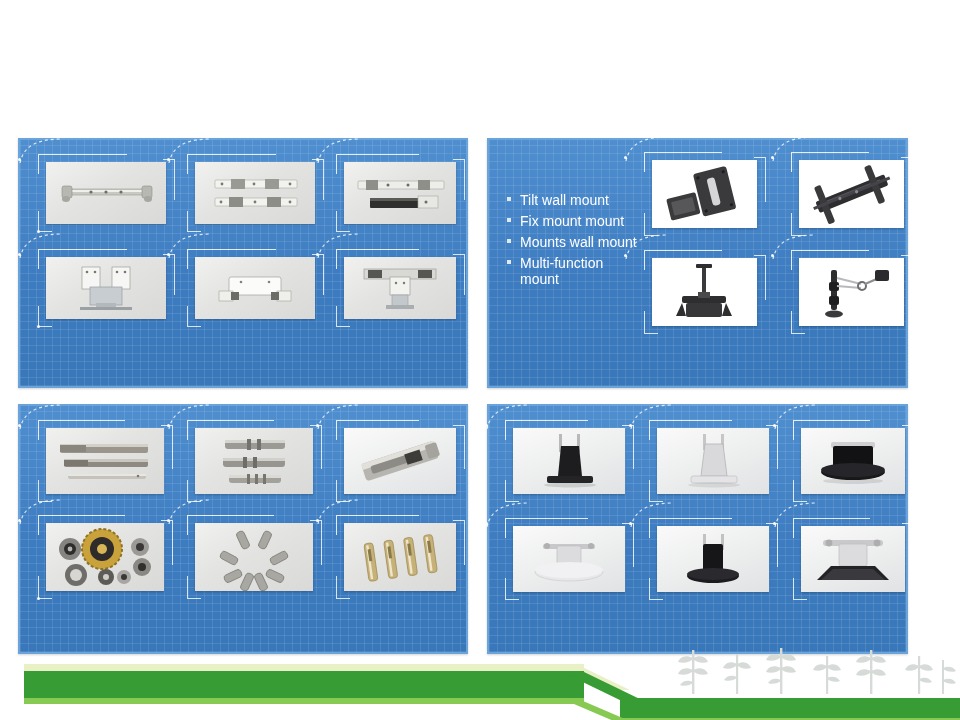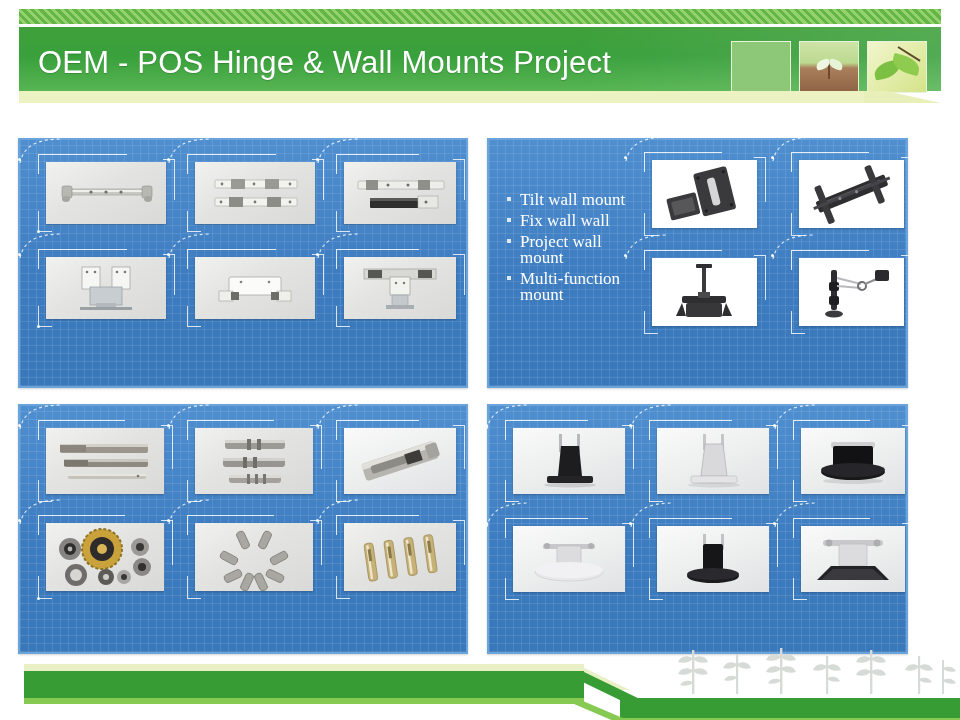--- a/index.html
+++ b/index.html
@@ -104,22 +104,22 @@
   .ptitle{
     position:absolute;color:#ffffff;font-family:"DejaVu Sans Mono","Liberation Mono",monospace;
     font-weight:bold;white-space:nowrap;
     text-shadow:1px 2px 2px rgba(16,50,90,.55);
   }
   .gear{position:absolute;pointer-events:none;}
 
   
   .bullets{
     position:absolute;color:#ffffff;
-    font-family:Liberation Serif, serif;
-    font-size:17px;line-height:16px;
+    font-family:Liberation Sans, sans-serif;
+    font-size:14px;line-height:16px;
   }
   .bullets li{list-style:none;position:relative;margin:0 0 5px 0;padding-left:13px;}
   .bullets ul{margin:0;padding:0;}
   .bullets li:before{
     content:"";position:absolute;left:0;top:5px;width:4px;height:4px;background:#dfeaf6;
   }
 
   
   .grass{position:absolute;left:672px;top:642px;width:288px;height:52px;}
   .btm-ribbon{position:absolute;left:0;top:660px;width:960px;height:60px;}
@@ -133,43 +133,20 @@
   .rb-lt-a{position:absolute;left:24px;top:38px;width:560px;height:6px;background:#86c953;}
   .rb-lt-b{position:absolute;left:620px;top:58px;width:340px;height:6px;background:#86c953;}
   .rb-lt-step{position:absolute;left:560px;top:38px;width:72px;height:26px;background:#86c953;
     clip-path:polygon(0 0,16px 0,72px 24px,56px 24px);}
 </style>
 </head>
 <body>
 
 <div class="slide">
 
-  <div class="hdr-wrap">
-    <div class="hdr-hatch"></div>
-    <div class="hdr-band"></div>
-    <div class="hdr-band-shade"></div>
-    <div class="hdr-title">OEM - POS Hinge &amp; Wall Mounts Project</div>
-
-    <div class="hdr-thumbs">
-      <div class="thumb thumb-blank"></div>
-      <div class="thumb thumb-seed">
-        <div class="sprout-stem"></div>
-        <div class="sprout-l"></div>
-        <div class="sprout-r"></div>
-      </div>
-      <div class="thumb thumb-leaf">
-        <div class="leaf-stem"></div>
-        <div class="leaf-a"></div>
-        <div class="leaf-b"></div>
-      </div>
-    </div>
-
-    <div class="hdr-pale"></div>
-    <div class="hdr-pale-step"></div>
-  </div>
 
   <div class="panel p-tl">
 
     <div class="cell" style="left:26px;top:22px;width:120px;height:62px;">
       <svg class="arc" viewBox="0 0 46 30">
           <path d="M2 27 C6 8 22 3 44 3" fill="none" stroke="rgba(255,255,255,.8)" stroke-width="1.2" stroke-dasharray="3 3"></path>
         </svg>
       <span class="dot" style="left:-28px;top:-4px;"></span>
       <span class="dot" style="left:-9px;bottom:-9px;"></span>
       <div class="photo">
@@ -320,22 +297,22 @@
           </g>
       </g>
     </svg>
     <div class="ptitle" style="left:94px;top:336px;font-size:35px;line-height:40px;">POS &amp; NB Hinge</div>
   </div>
 
   <div class="panel p-tr">
     <div class="bullets" style="left:18px;top:52px;width:130px;">
       <ul>
         <li>Tilt wall mount</li>
-        <li>Fix wall wall</li>
-        <li>Project wall mount</li>
+        <li>Fix mount mount</li>
+        <li>Mounts wall mount</li>
         <li>Multi-function mount</li>
       </ul>
     </div>
 
     <div class="cell white" style="left:163px;top:20px;width:105px;height:68px;">
       <svg class="arc" viewBox="0 0 46 30">
           <path d="M2 27 C6 8 22 3 44 3" fill="none" stroke="rgba(255,255,255,.8)" stroke-width="1.2" stroke-dasharray="3 3"></path>
         </svg>
       <span class="dot" style="left:-28px;top:-4px;"></span>
       <div class="photo">

